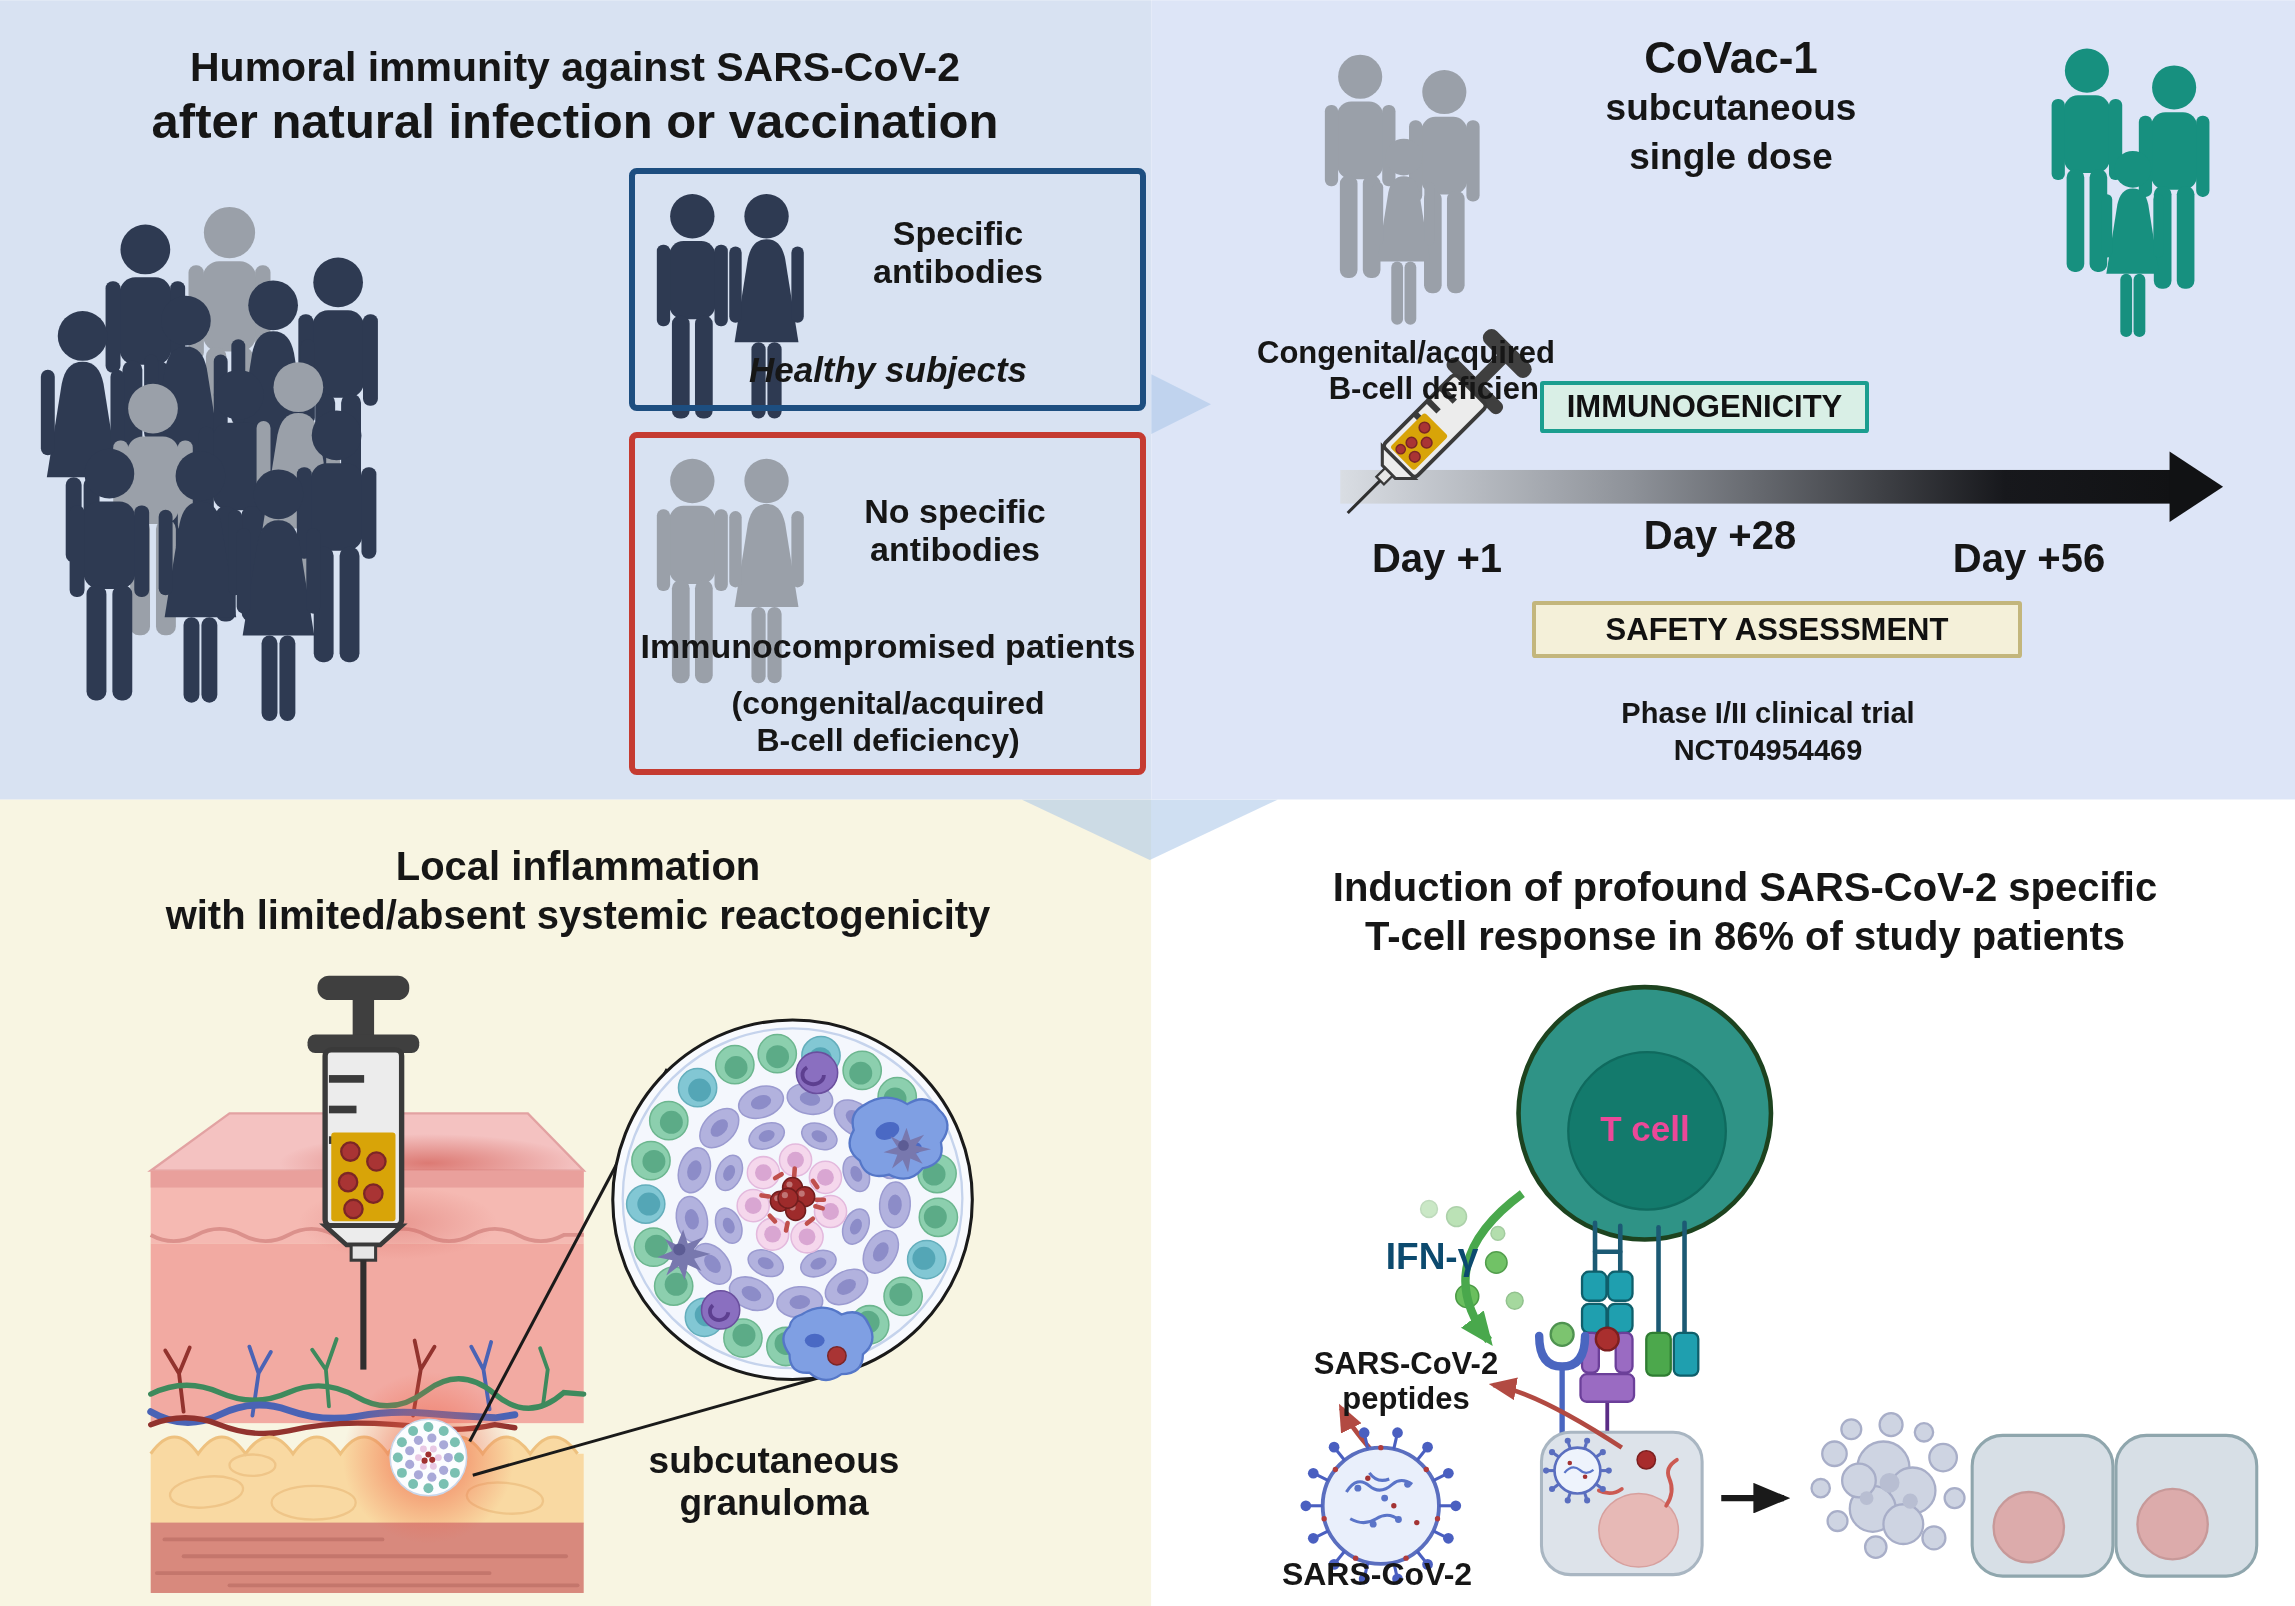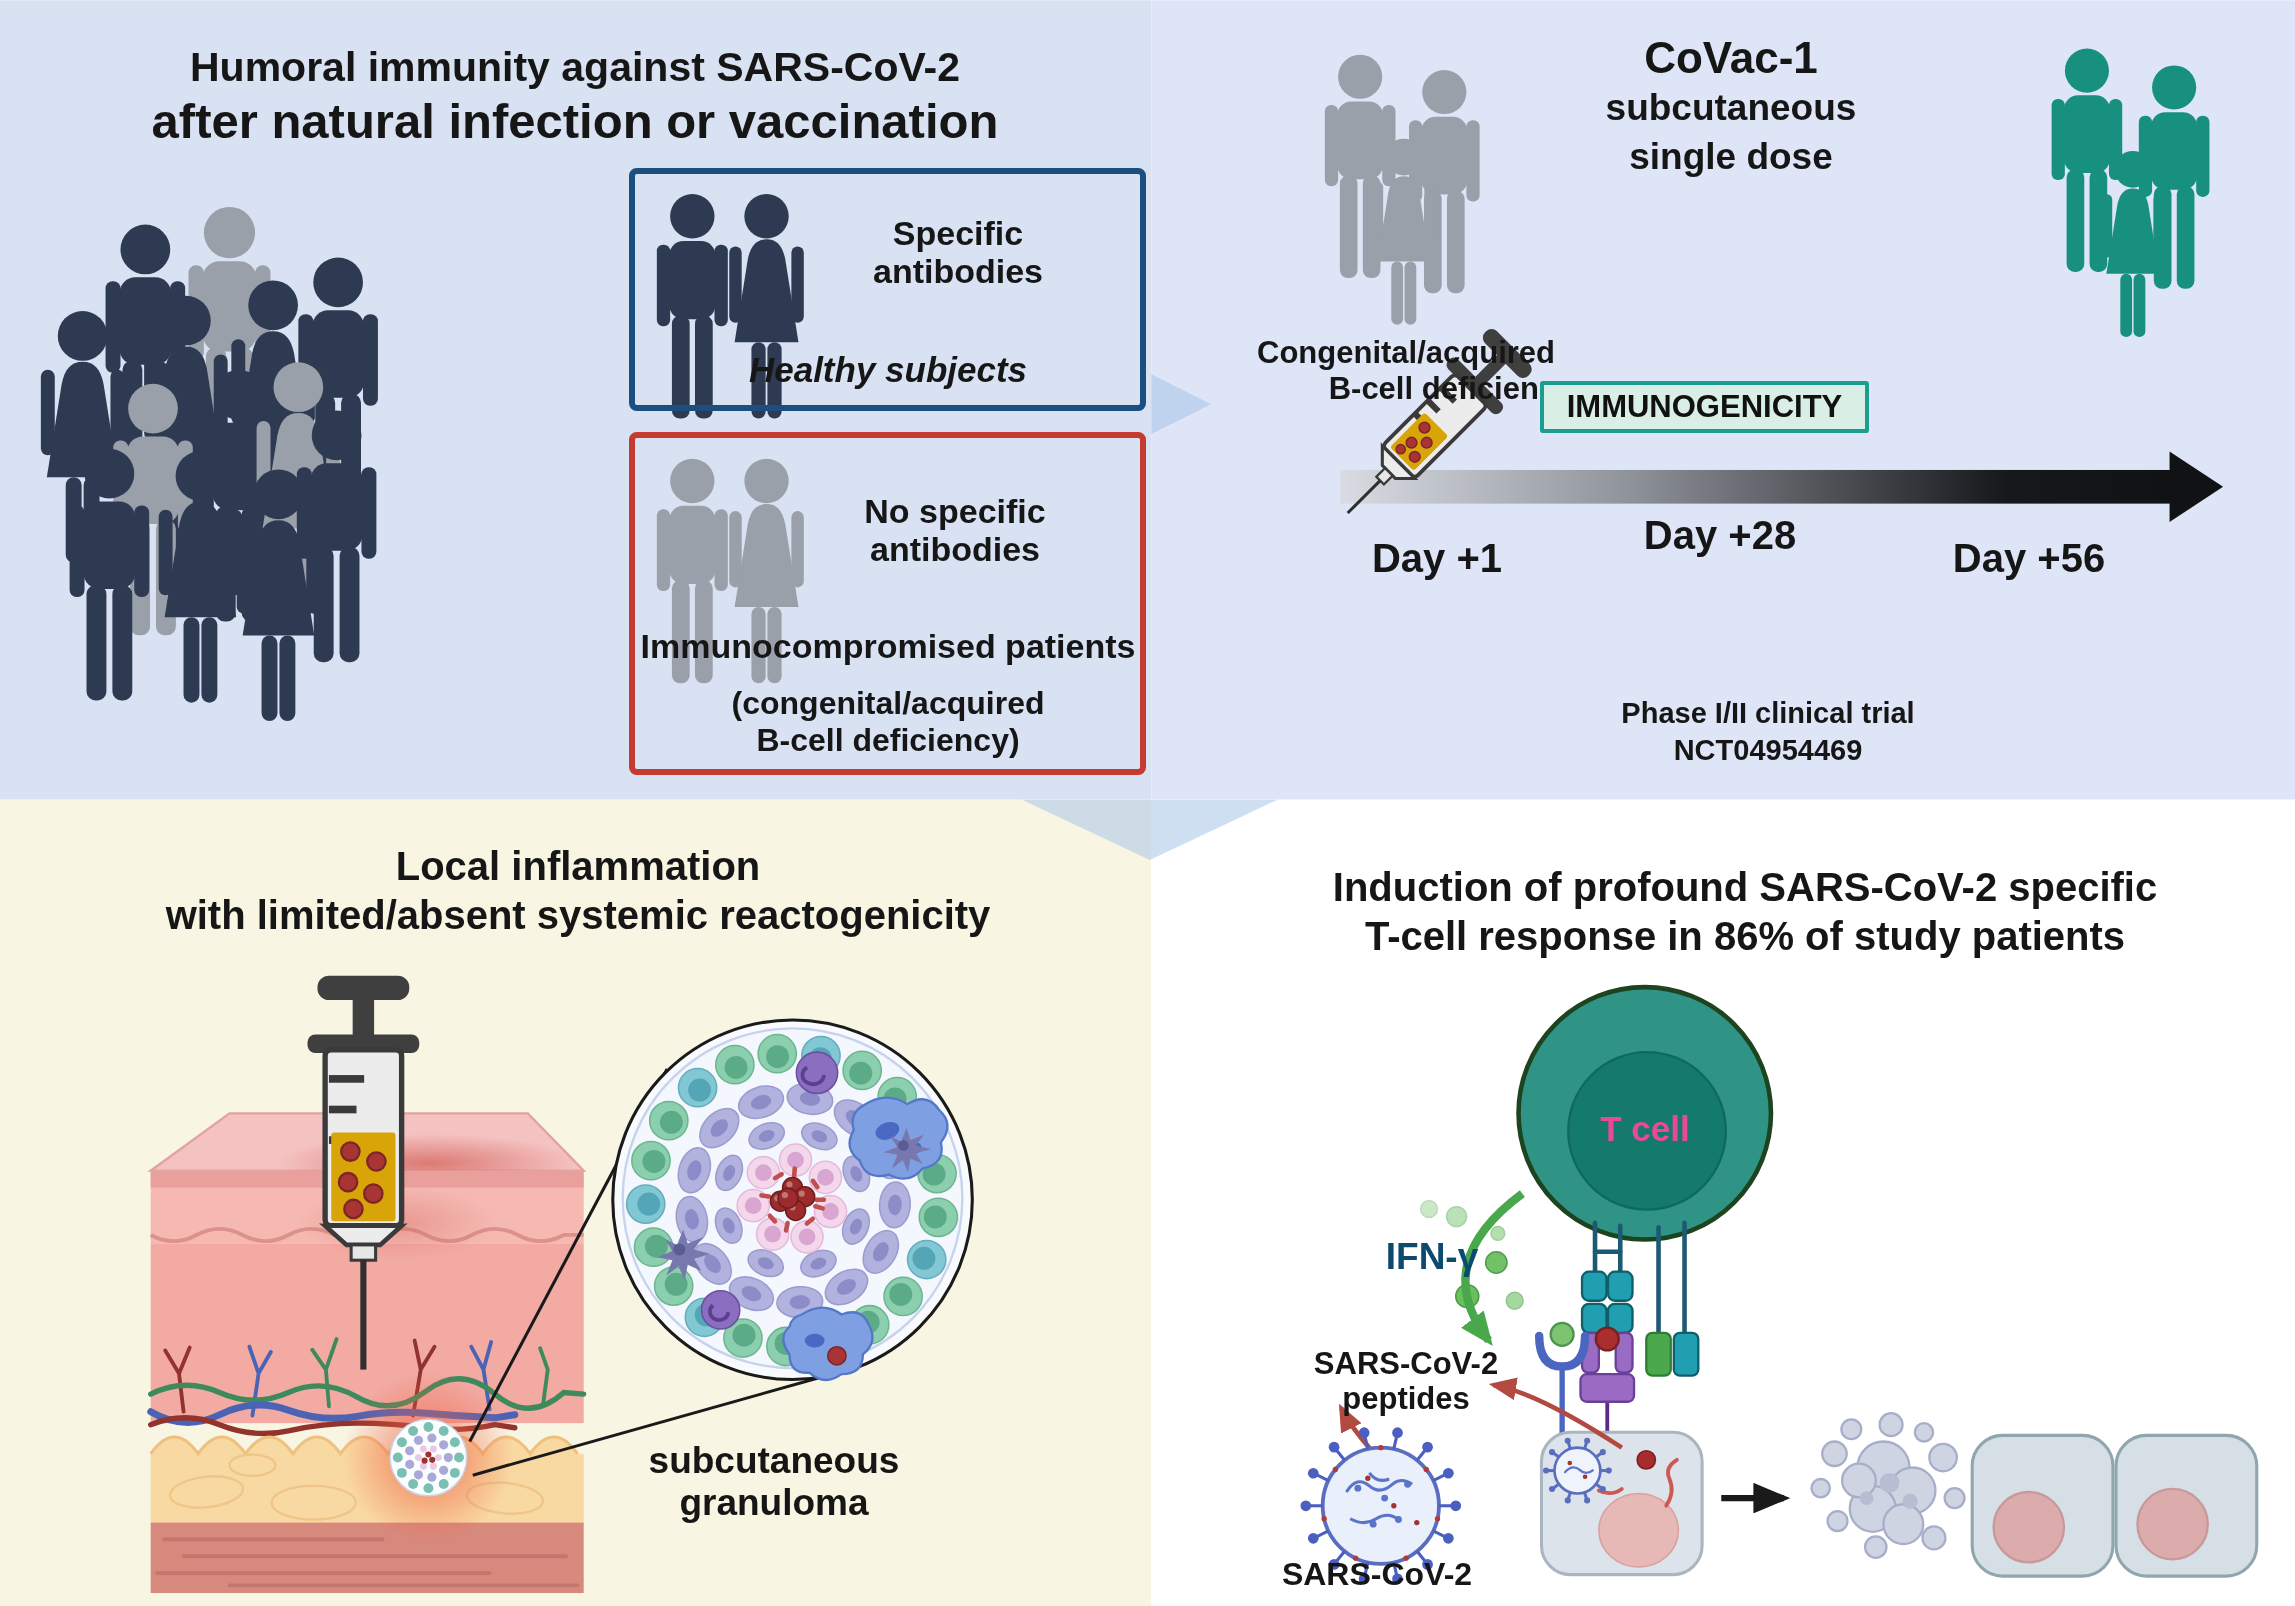--- a/index.html
+++ b/index.html
@@ -536,20 +536,23 @@
 
 <div class="t" style="left:1731px;top:35px;font-size:44px;">CoVac-1</div>
 <div class="t" style="left:1731px;top:89px;font-size:37px;">subcutaneous</div>
 <div class="t" style="left:1731px;top:138px;font-size:37px;">single dose</div>
 <div class="t" style="left:1406px;top:337px;font-size:31px;">Congenital/acquired</div>
 <div class="t" style="left:1406px;top:373px;font-size:31px;margin-left:45px;">B-cell deficiency</div>
 
 <div class="labelbox" style="left:1540px;top:381px;width:329px;height:52px;border:4.6px solid #1b9e8f;background:#d9efe6;font-size:31px;border-radius:3.1px;">
       <span>IMMUNOGENICITY</span>
     </div>
+<div class="labelbox" style="left:1532px;top:601px;width:490px;height:57px;border:4.6px solid #c3b67c;background:#f4f0d9;font-size:31px;border-radius:3.1px;">
+      <span>SAFETY ASSESSMENT</span>
+    </div>
 
 <div class="t" style="left:1437px;top:537px;font-size:40px;">Day +1</div>
 <div class="t" style="left:1720px;top:514px;font-size:40px;">Day +28</div>
 <div class="t" style="left:2029px;top:537px;font-size:40px;">Day +56</div>
 <div class="t" style="left:1768px;top:698px;font-size:29px;">Phase I/II clinical trial</div>
 <div class="t" style="left:1768px;top:735px;font-size:29px;">NCT04954469</div>
 
 <div class="t" style="left:578px;top:845px;font-size:40px;">Local inflammation</div>
 <div class="t" style="left:578px;top:894px;font-size:40px;">with limited/absent systemic reactogenicity</div>
 <div class="t" style="left:774px;top:1442px;font-size:37px;">subcutaneous</div>

